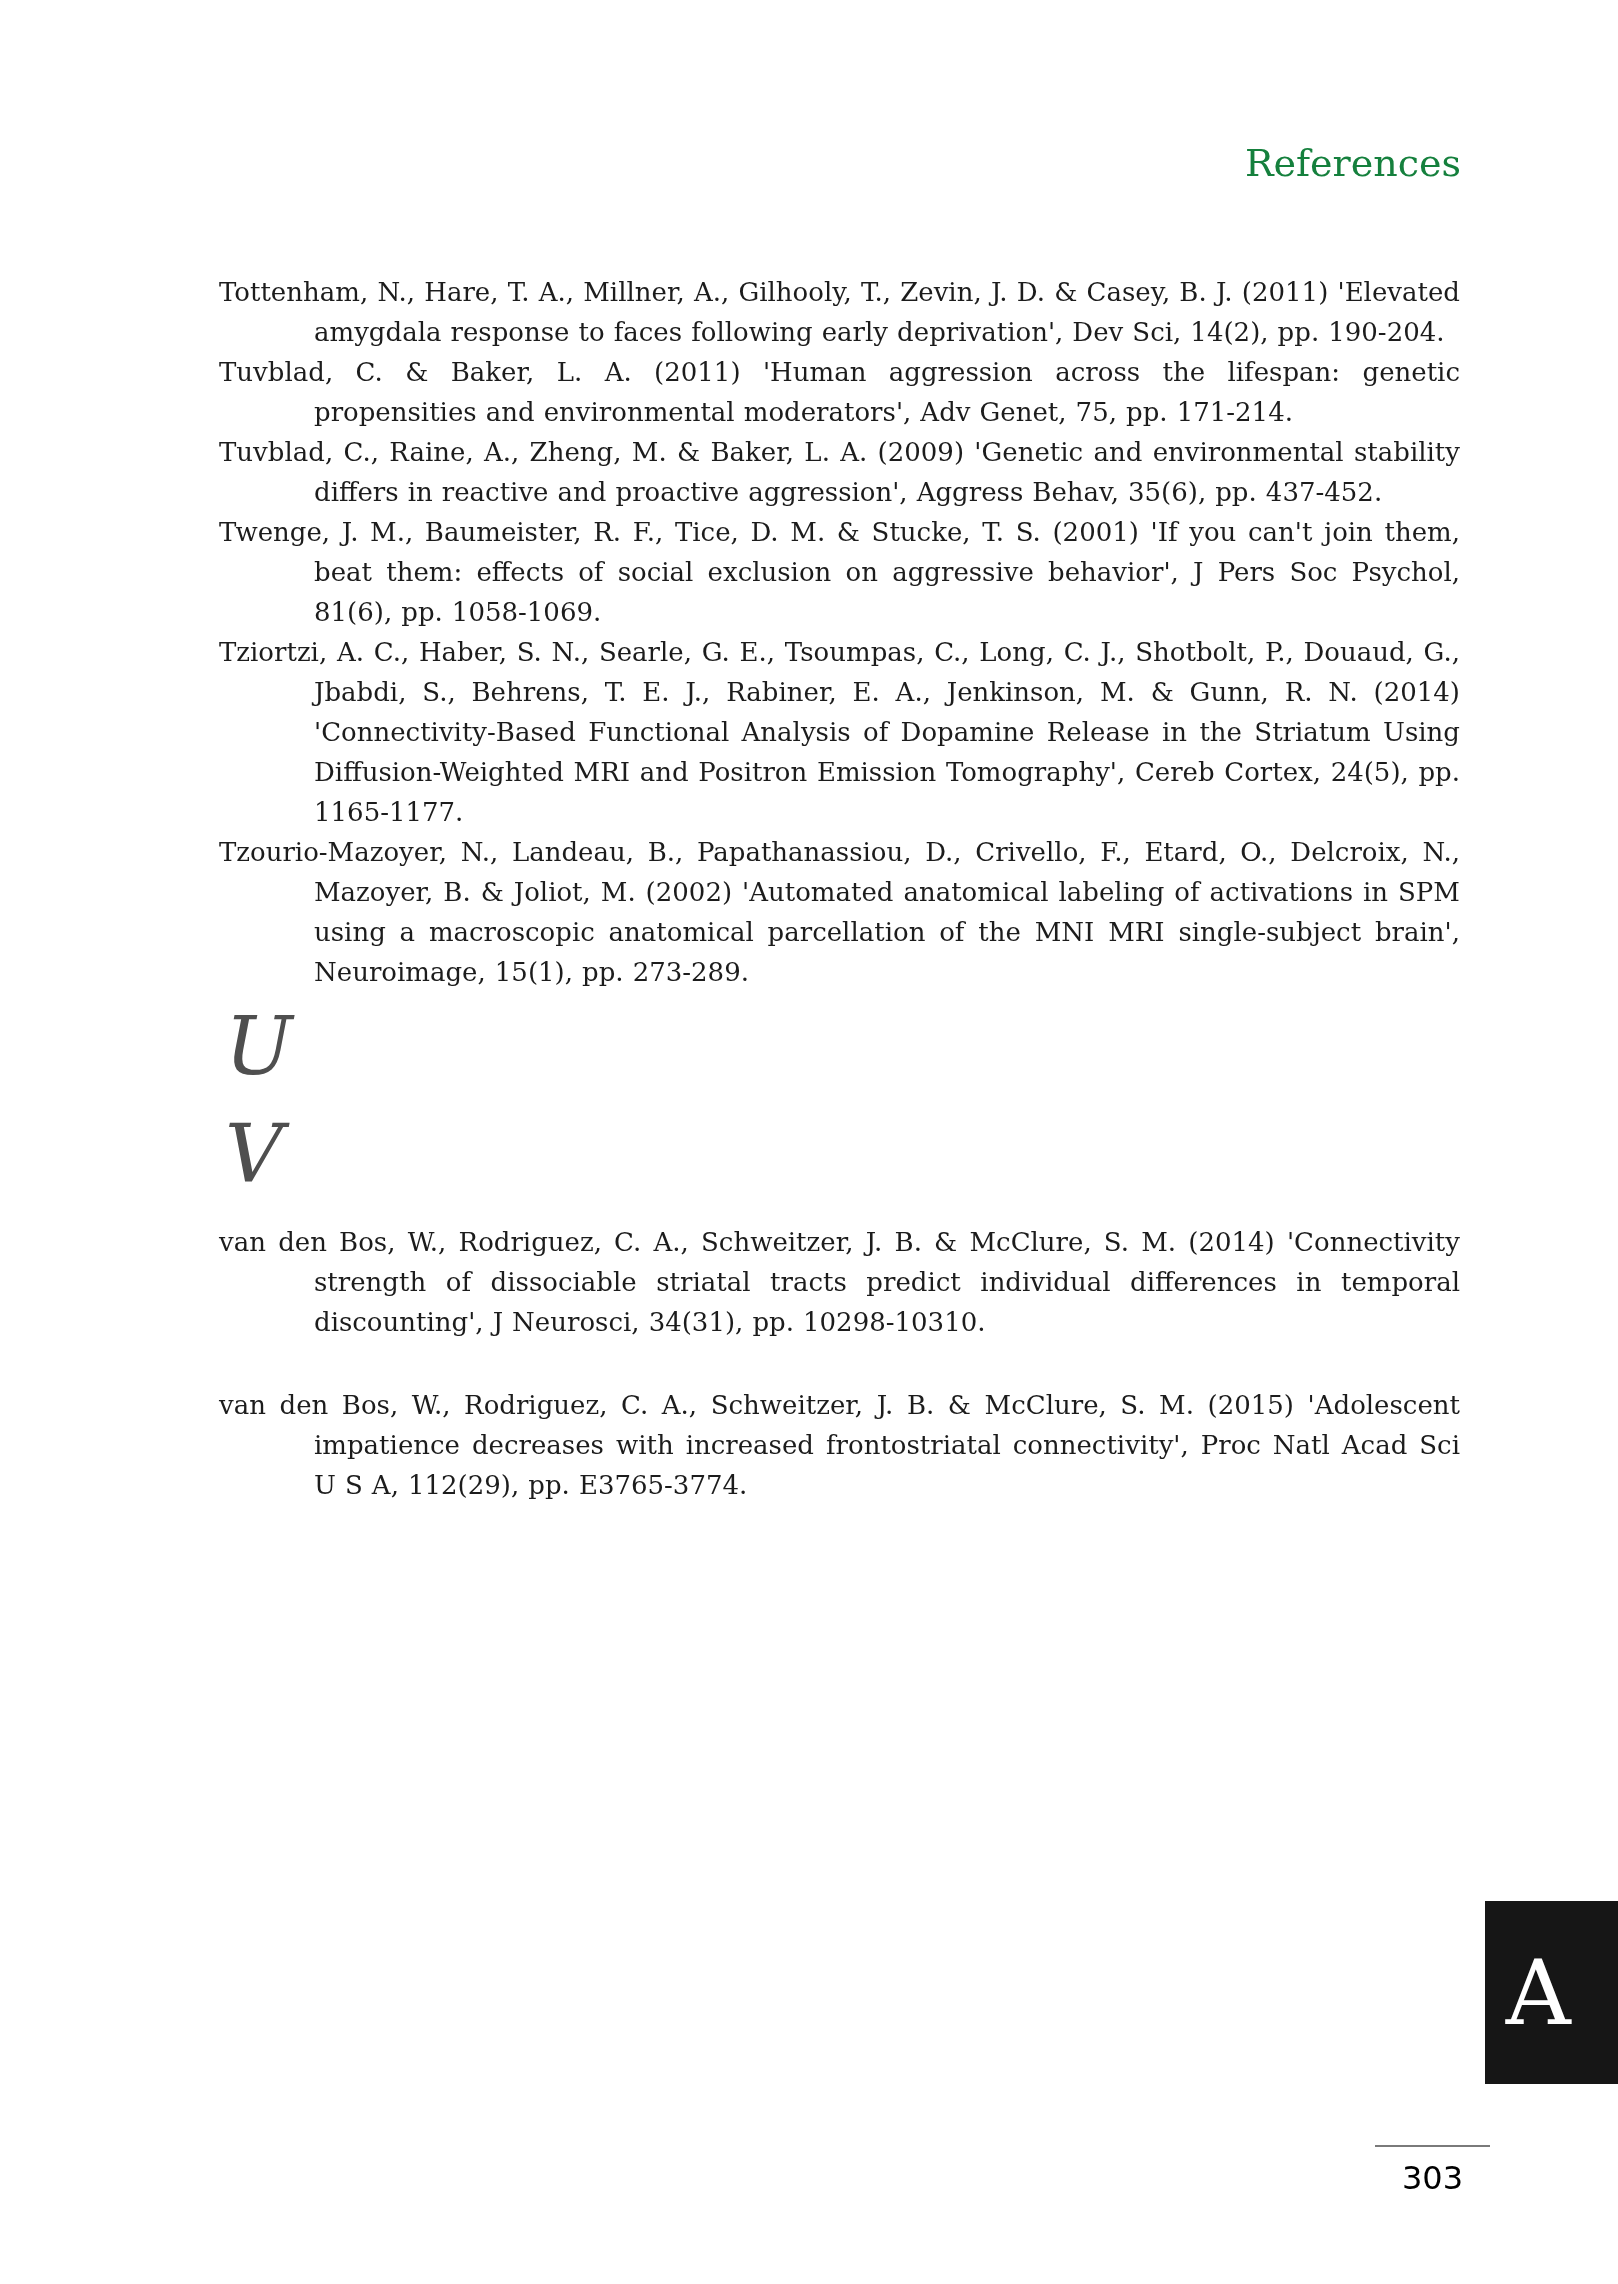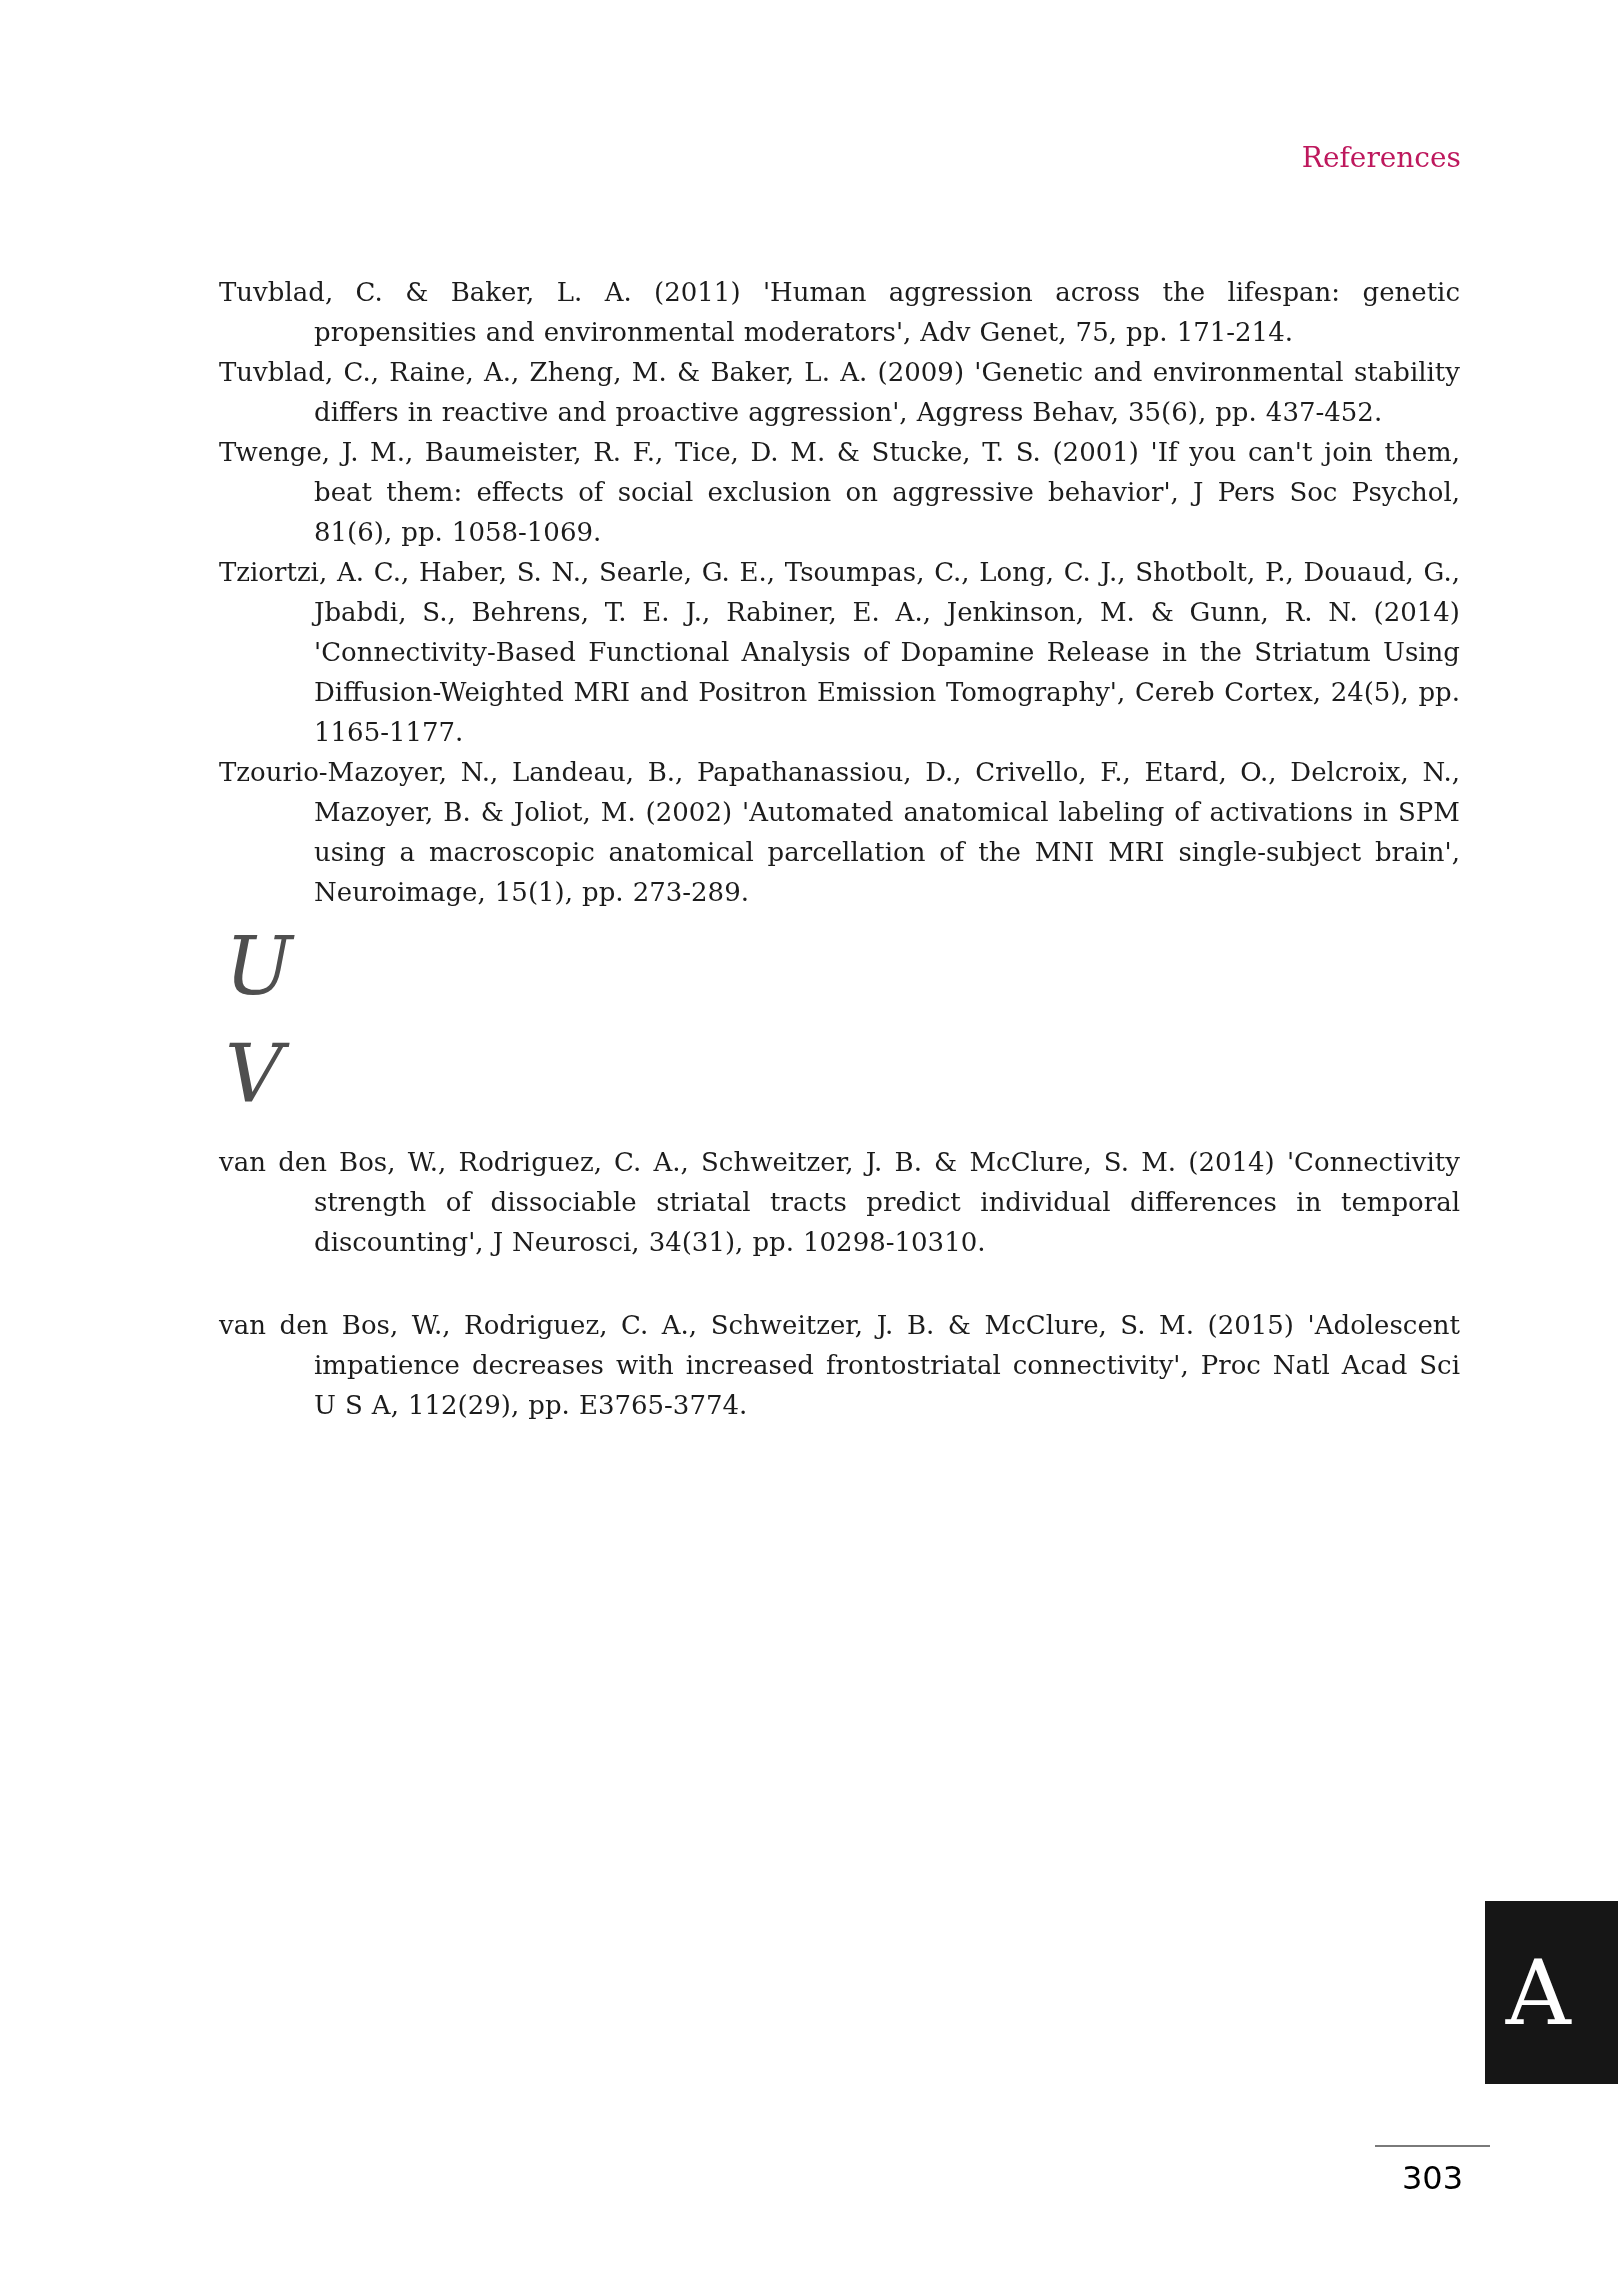--- a/index.html
+++ b/index.html
@@ -10,23 +10,23 @@
     margin: 0 auto;
     background: #ffffff;
     font-family: "DejaVu Serif", "Liberation Serif", serif;
     color: #1c1c1c;
     overflow: hidden;
   }
   .running-header {
     position: absolute;
     top: 143px;
     right: 158px;
-    font-size: 28px;
+    font-size: 38px;
     line-height: 1.1;
-    color: #be185d;
+    color: #15803d;
   }
   .refs {
     position: absolute;
     left: 219px;
     top: 272px;
     width: 1241px;
   }
   .ref {
     margin: 0;
     font-size: 26px;
@@ -86,20 +86,21 @@
 </style>
 </head>
 <body>
 
 <div class="page">
 
   <div class="running-header">References</div>
 
   <main class="refs">
 
+    <p class="ref">Tottenham, N., Hare, T. A., Millner, A., Gilhooly, T., Zevin, J. D. &amp; Casey, B. J. (2011) 'Elevated amygdala response to faces following early deprivation', Dev Sci, 14(2), pp. 190-204.</p>
     <p class="ref">Tuvblad, C. &amp; Baker, L. A. (2011) 'Human aggression across the lifespan: genetic propensities and environmental moderators', Adv Genet, 75, pp. 171-214.</p>
     <p class="ref">Tuvblad, C., Raine, A., Zheng, M. &amp; Baker, L. A. (2009) 'Genetic and environmental stability differs in reactive and proactive aggression', Aggress Behav, 35(6), pp. 437-452.</p>
     <p class="ref">Twenge, J. M., Baumeister, R. F., Tice, D. M. &amp; Stucke, T. S. (2001) 'If you can't join them, beat them: effects of social exclusion on aggressive behavior', J Pers Soc Psychol, 81(6), pp. 1058-1069.</p>
     <p class="ref">Tziortzi, A. C., Haber, S. N., Searle, G. E., Tsoumpas, C., Long, C. J., Shotbolt, P., Douaud, G., Jbabdi, S., Behrens, T. E. J., Rabiner, E. A., Jenkinson, M. &amp; Gunn, R. N. (2014) 'Connectivity-Based Functional Analysis of Dopamine Release in the Striatum Using Diffusion-Weighted MRI and Positron Emission Tomography', Cereb Cortex, 24(5), pp. 1165-1177.</p>
     <p class="ref">Tzourio-Mazoyer, N., Landeau, B., Papathanassiou, D., Crivello, F., Etard, O., Delcroix, N., Mazoyer, B. &amp; Joliot, M. (2002) 'Automated anatomical labeling of activations in SPM using a macroscopic anatomical parcellation of the MNI MRI single-subject brain', Neuroimage, 15(1), pp. 273-289.</p>
 
     <h2 class="letter-heading">U</h2>
 
 
     <h2 class="letter-heading v-head">V</h2>

